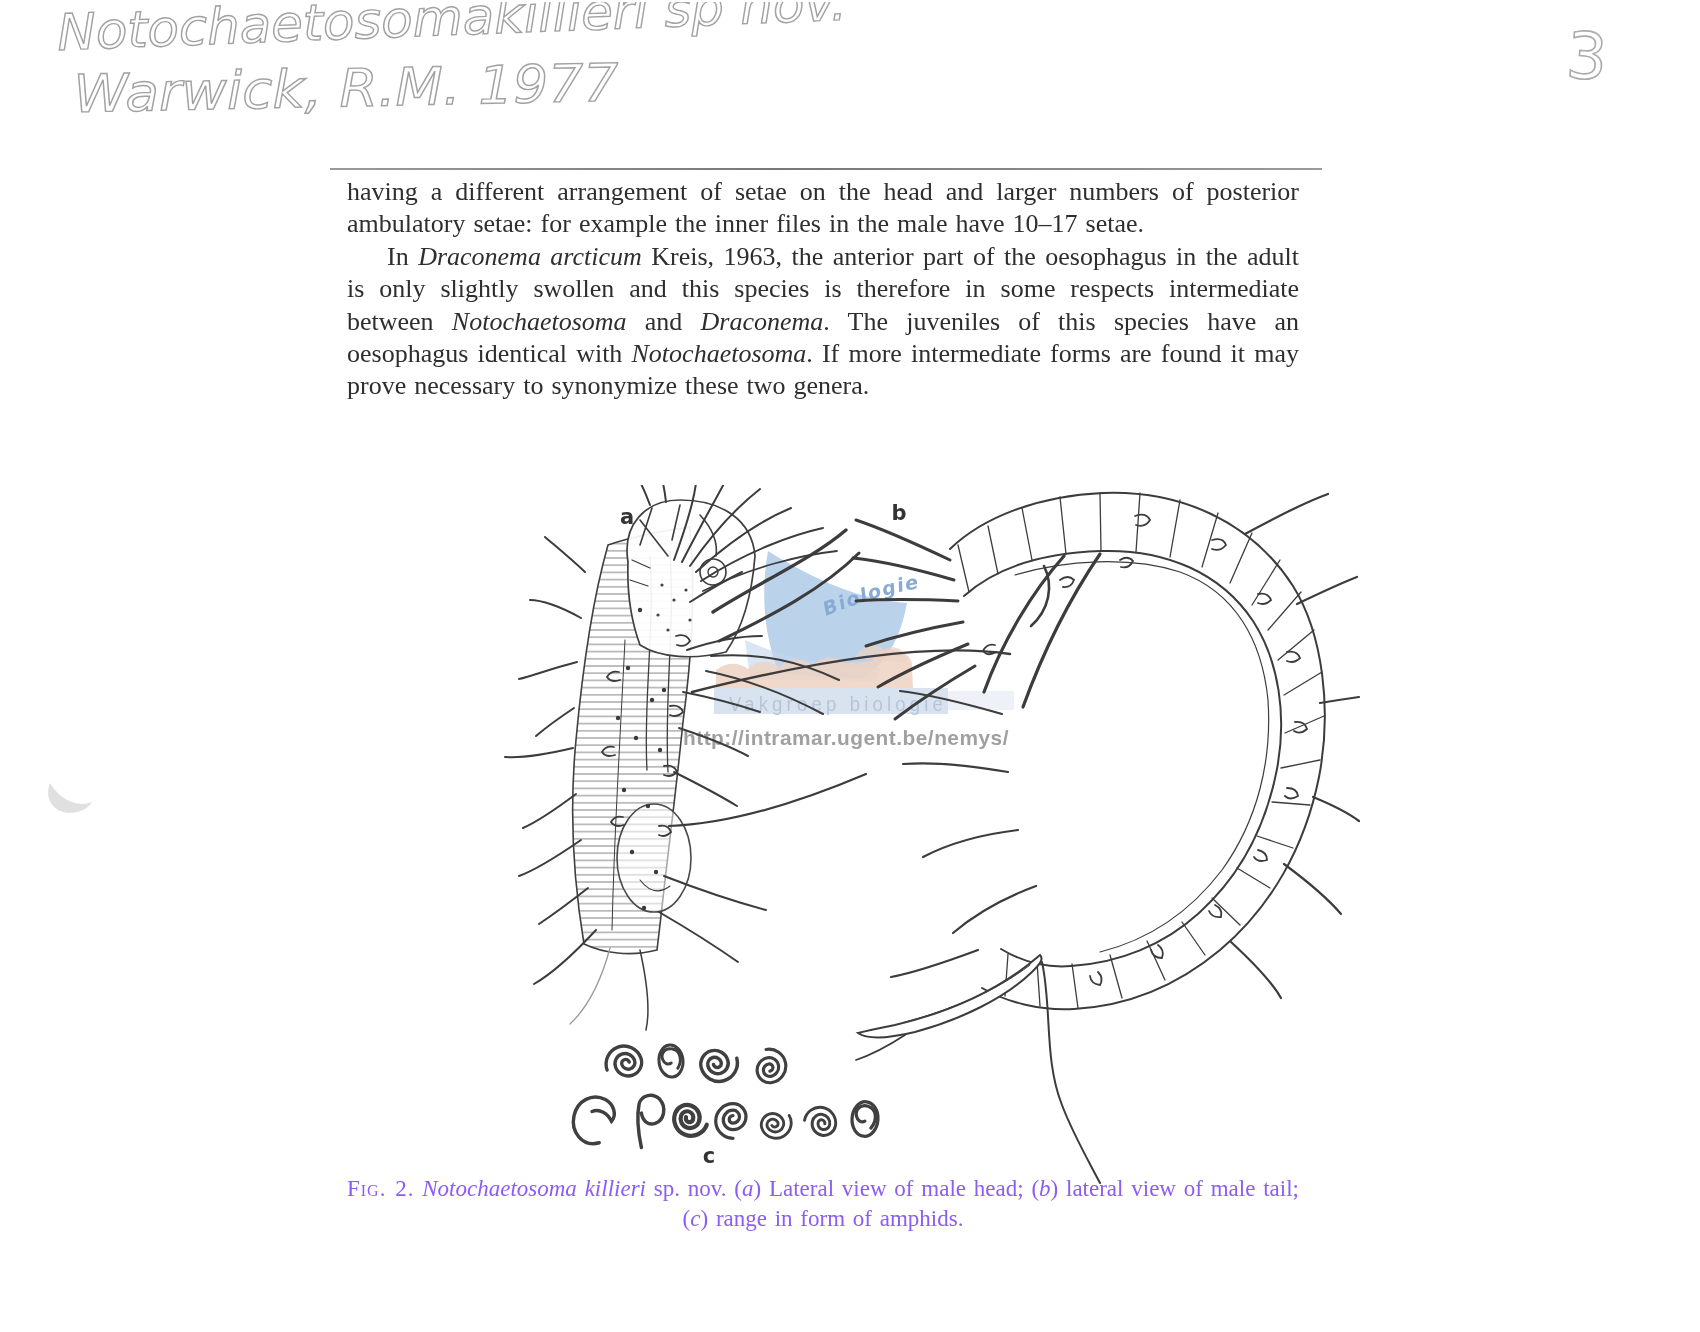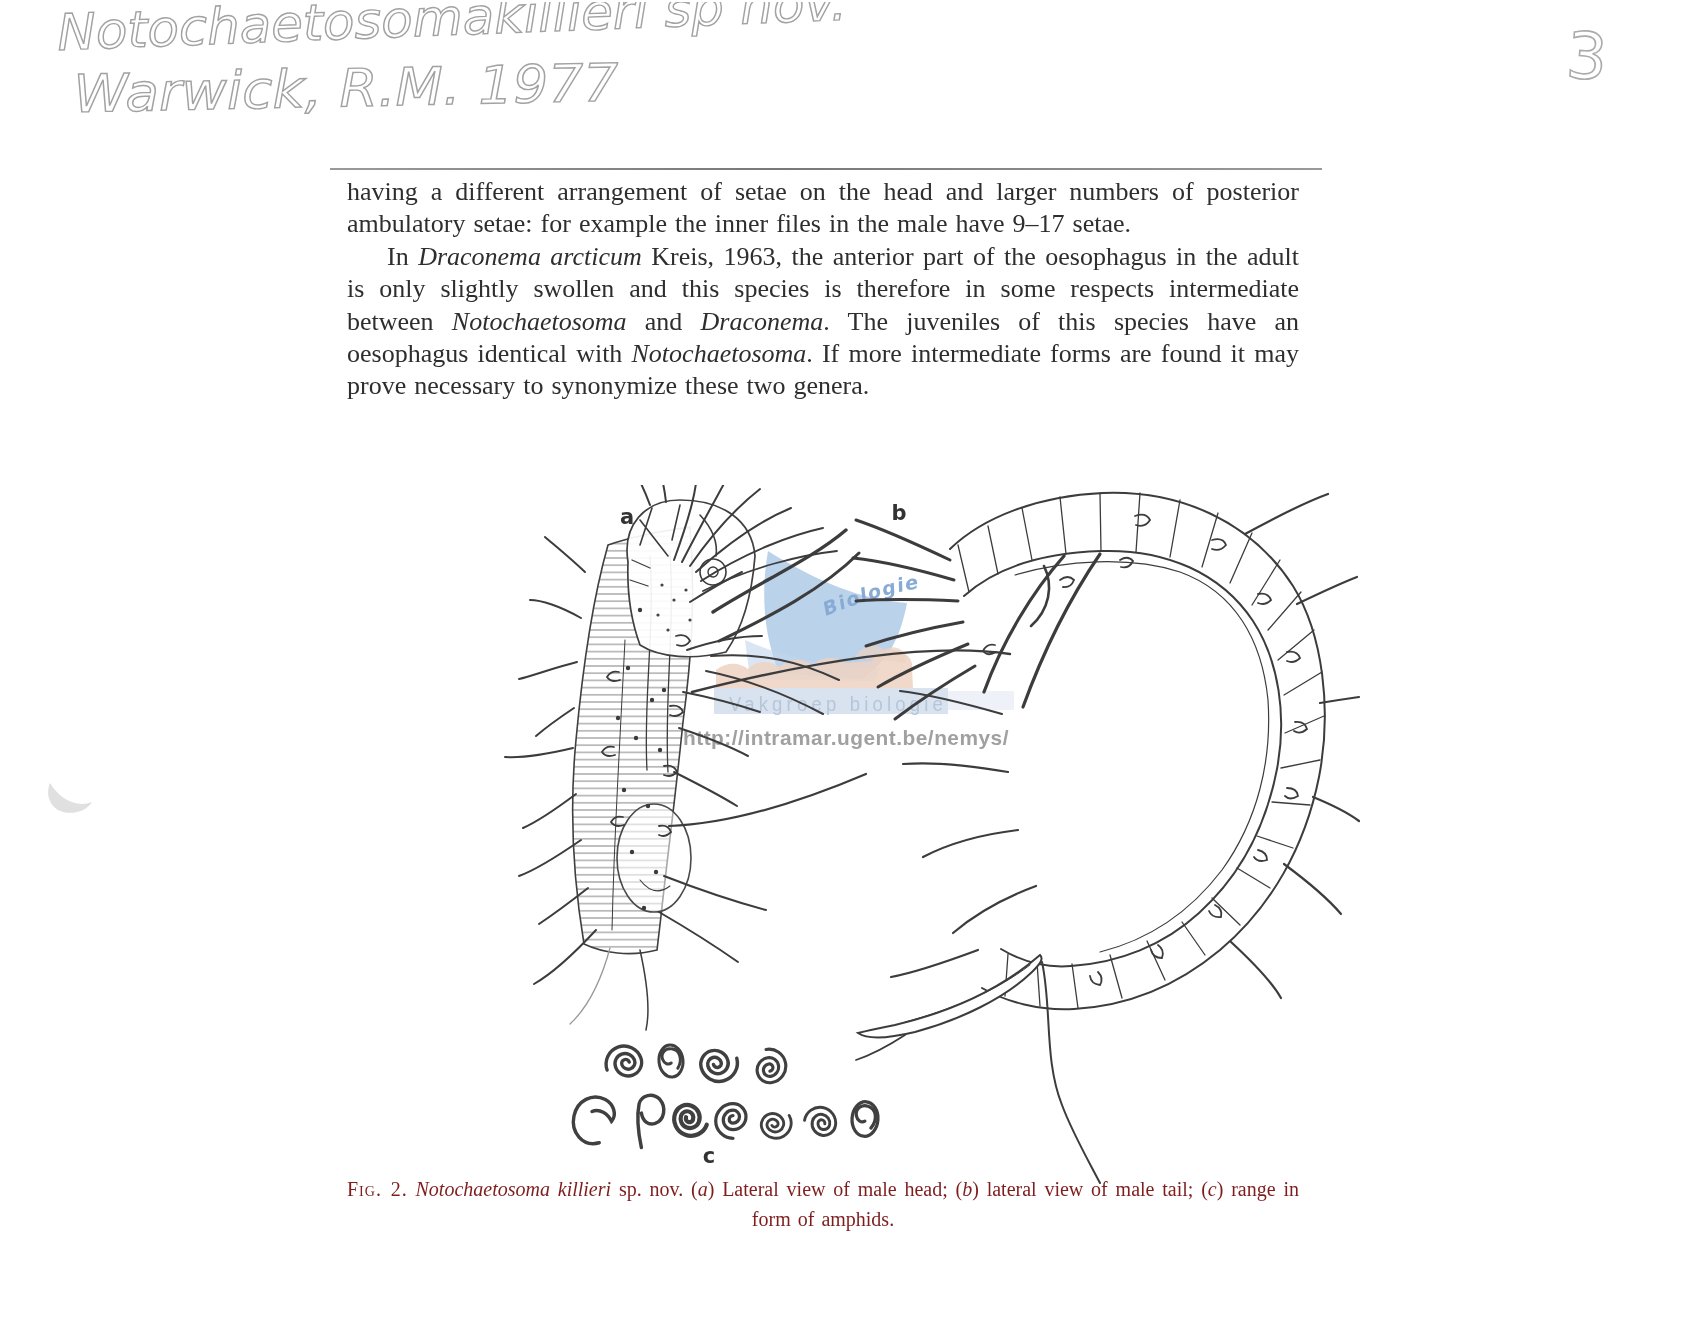--- a/index.html
+++ b/index.html
@@ -22,22 +22,22 @@
   }
   .text-block{
     position:absolute; left:347px; top:176px; width:952px;
     font-size:26px; line-height:32.4px; text-align:justify; word-spacing:1.5px;
   }
   .text-block p{margin:0;}
   .text-block p.indent{text-indent:40px;}
   .figure-svg{position:absolute; left:480px; top:485px; pointer-events:none;}
   .caption{
     position:absolute; left:347px; top:1174px; width:952px;
-    font-size:20px; line-height:30px; text-align:justify; text-align-last:center;
-    word-spacing:2px; color:#7f1d1d;
+    font-size:23px; line-height:30px; text-align:justify; text-align-last:center;
+    word-spacing:2px; color:#8b5cf6;
   }
   .sc{font-variant:small-caps; letter-spacing:1px;}
   .ink{stroke:#3c3c3c; fill:none; stroke-linecap:round;}
   .fig-label{font-family:"DejaVu Sans", sans-serif; font-weight:700; font-size:21px; fill:#333; text-anchor:middle;}
   .wm-arc-text{font-family:"DejaVu Sans", sans-serif; font-weight:700; font-style:italic; font-size:19px; letter-spacing:1.5px;}
   .wm-band-text{font-family:"Liberation Sans", sans-serif; font-weight:500; font-size:20px; letter-spacing:4.5px;}
   .wm-url-text{font-family:"Liberation Sans", sans-serif; font-weight:700; font-size:21px; letter-spacing:0.5px;}
 </style>
 </head>
 <body>
@@ -49,21 +49,21 @@
     <text class="hw-text" x="24" y="110" font-size="52" textLength="545" lengthAdjust="spacingAndGlyphs" transform="rotate(-1.2 24 110)">Warwick, R.M.  1977</text>
   </svg>
 
   <svg class="pagenum-svg" width="110" height="110" viewBox="0 0 110 110">
     <text class="pagenum-text" x="20" y="72" font-size="64" transform="rotate(4 20 72)">3</text>
   </svg>
 
   <div class="top-rule"></div>
 
   <div class="text-block">
-    <p>having a different arrangement of setae on the head and larger numbers of posterior ambulatory setae: for example the inner files in the male have 9–17 setae.</p>
+    <p>having a different arrangement of setae on the head and larger numbers of posterior ambulatory setae: for example the inner files in the male have 10–17 setae.</p>
     <p class="indent"><span>In </span><i>Draconema arcticum</i><span> Kreis, 1963, the anterior part of the oesophagus in the adult is only slightly swollen and this species is therefore in some respects intermediate between </span><i>Notochaetosoma</i><span> and </span><i>Draconema</i><span>.  The juveniles of this species have an oesophagus identical with </span><i>Notochaetosoma</i><span>.  If more intermediate forms are found it may prove necessary to synonymize these two genera.</span></p>
   </div>
 
   <svg class="figure-svg" width="880" height="700" viewBox="480 485 880 700">
     <defs>
       <pattern id="annul" patternUnits="userSpaceOnUse" width="12" height="7.2">
         <path d="M0,3.6 H12" stroke="#777" stroke-width="1"></path>
       </pattern>
       <g id="amSpiral" fill="none" stroke-linecap="round">
         <path d="M-16,0 A16,16 0 0 1 16,0 A12,12 0 0 1 -8,0 A9,9 0 0 1 10,0 A6,6 0 0 1 -2,0 A3.5,3.5 0 0 1 5,0"></path>

